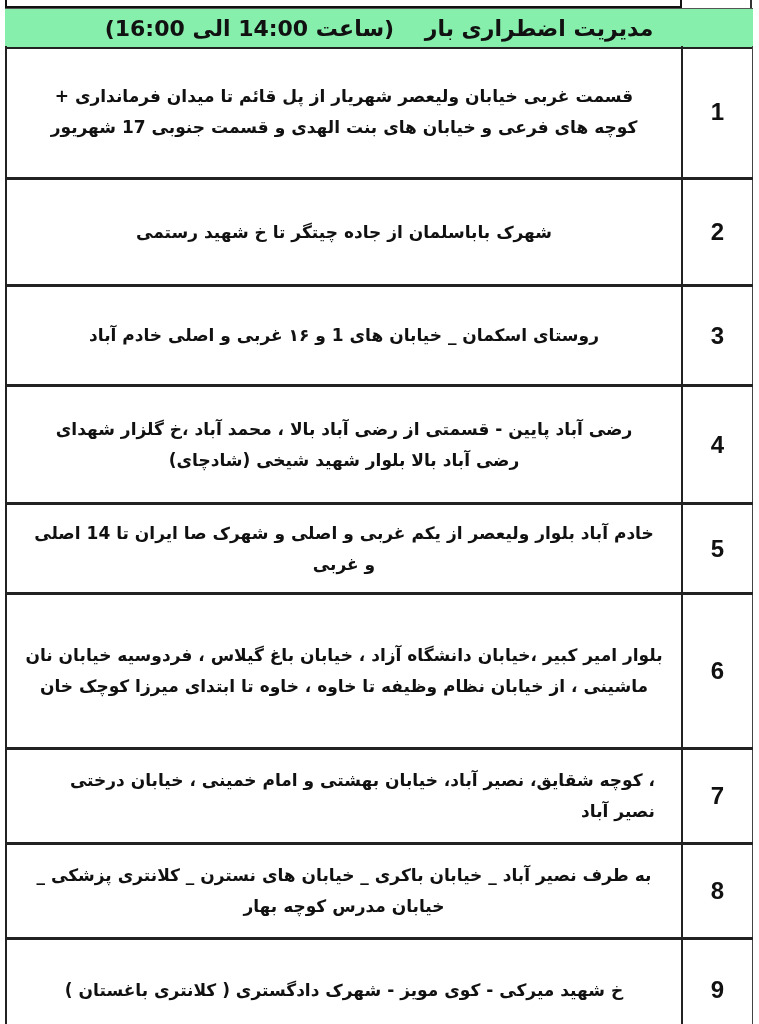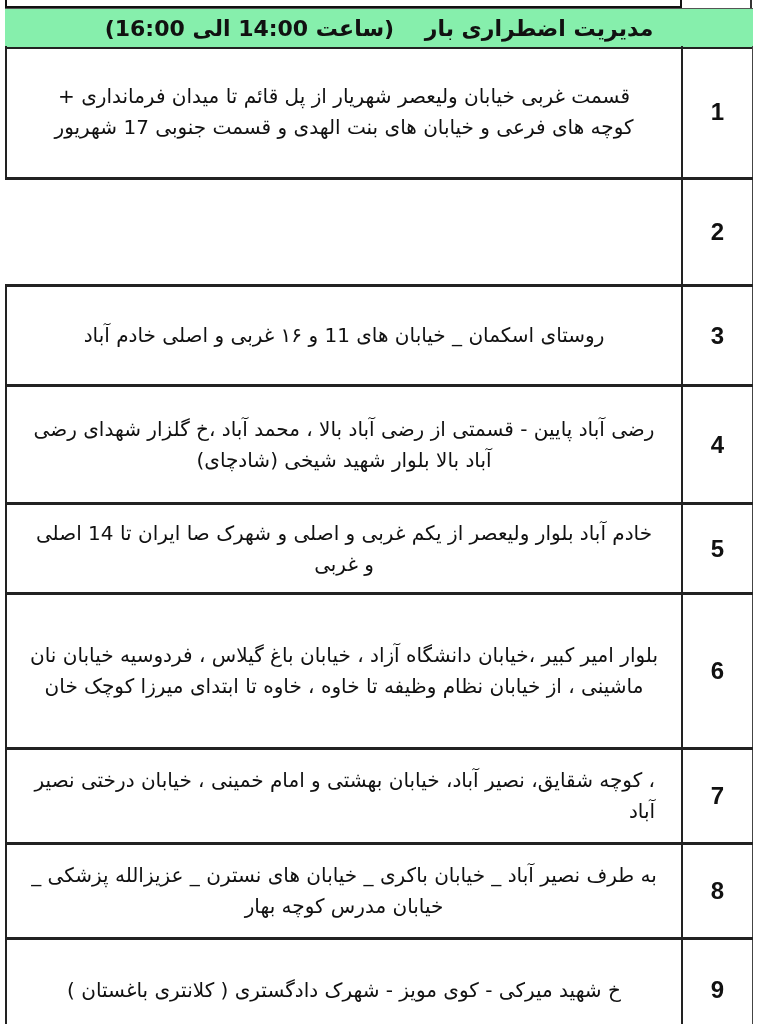--- a/index.html
+++ b/index.html
@@ -14,21 +14,21 @@
   .header { position: absolute; left: 0; top: 10px; width: 748px; height: 38px;
             background: #86efac; border-top: 1px solid #555; border-bottom: 2px solid #222;
             direction: rtl; display: flex; align-items: center; justify-content: center; }
   .header span { font-weight: bold; font-size: 22px; white-space: pre; }
   .row { position: absolute; left: 0; width: 748px; direction: rtl; display: flex;
          border-bottom: 3px solid #222; box-sizing: border-box; }
   .row .idx { width: 72px; flex: 0 0 72px; display: flex; align-items: center; justify-content: center;
               font-family: "Liberation Sans", sans-serif; font-weight: bold; font-size: 24px;
               border-right: 1px solid #444; border-left: 2px solid #222; box-sizing: border-box; }
   .row .txt { flex: 1 1 auto; display: flex; align-items: center; justify-content: center;
-              text-align: center; font-weight: normal; font-size: 20px; line-height: 31px;
+              text-align: center; font-weight: bold; font-size: 17px; line-height: 31px;
               padding: 0 6px; border-left: 2px solid #222; box-sizing: border-box; }
 </style>
 </head>
 <body>
 
 <div class="sheet">
   <div class="top-stub">
     <div class="main"></div>
     <div class="num"></div>
   </div>
@@ -37,25 +37,26 @@
     <span>مدیریت اضطراری بار    (ساعت 14:00 الی 16:00)</span>
   </div>
 
   <div class="row" style="top:48px;height:134px;">
     <div class="idx">1</div>
     <div class="txt" style="padding:0 40px;">قسمت غربی خیابان ولیعصر شهریار از پل قائم تا میدان فرمانداری + کوچه های فرعی و خیابان های بنت الهدی و قسمت جنوبی 17 شهریور</div>
   </div>
 
   <div class="row" style="top:182px;height:107px;">
     <div class="idx">2</div>
+    <div class="txt">شهرک باباسلمان از جاده چیتگر تا خ شهید رستمی</div>
   </div>
 
   <div class="row" style="top:289px;height:100px;">
     <div class="idx">3</div>
-    <div class="txt" style="padding:0 2px;">روستای اسکمان _ خیابان های 11 و ۱۶ غربی و اصلی خادم آباد</div>
+    <div class="txt" style="padding:0 2px;">روستای اسکمان _ خیابان های 1 و ۱۶ غربی و اصلی خادم آباد</div>
   </div>
 
   <div class="row" style="top:389px;height:118px;">
     <div class="idx">4</div>
     <div class="txt" style="padding:0 26px;">رضی آباد پایین -  قسمتی از رضی آباد بالا ، محمد آباد ،خ گلزار شهدای رضی آباد بالا بلوار شهید شیخی (شادچای)</div>
   </div>
 
   <div class="row" style="top:507px;height:90px;">
     <div class="idx">5</div>
     <div class="txt" style="padding:0 24px;">خادم آباد بلوار ولیعصر از یکم غربی و اصلی  و شهرک صا ایران تا 14 اصلی  و  غربی</div>
@@ -66,20 +67,20 @@
     <div class="txt" style="padding:0 14px;">بلوار امیر کبیر ،خیابان دانشگاه آزاد ، خیابان باغ گیلاس ، فردوسیه خیابان نان ماشینی ، از خیابان نظام وظیفه تا خاوه ، خاوه تا ابتدای میرزا کوچک خان</div>
   </div>
 
   <div class="row" style="top:752px;height:95px;">
     <div class="idx">7</div>
     <div class="txt" style="padding:0 26px;text-align:right;">، کوچه شقایق، نصیر آباد، خیابان بهشتی و امام خمینی ، خیابان درختی نصیر آباد</div>
   </div>
 
   <div class="row" style="top:847px;height:95px;">
     <div class="idx">8</div>
-    <div class="txt" style="padding:0 10px;">به طرف نصیر آباد _ خیابان باکری _ خیابان های نسترن _ عزیزالله پزشکی _ خیابان مدرس کوچه بهار</div>
+    <div class="txt" style="padding:0 10px;">به طرف نصیر آباد _ خیابان باکری _ خیابان های نسترن _ کلانتری پزشکی _ خیابان مدرس کوچه بهار</div>
   </div>
 
   <div class="row" style="top:942px;height:100px;border-bottom:none;">
     <div class="idx">9</div>
     <div class="txt" style="padding:0 8px;">خ شهید میرکی  - کوی مویز - شهرک دادگستری ( کلانتری باغستان )</div>
   </div>
 </div>
 
 </body></html>

